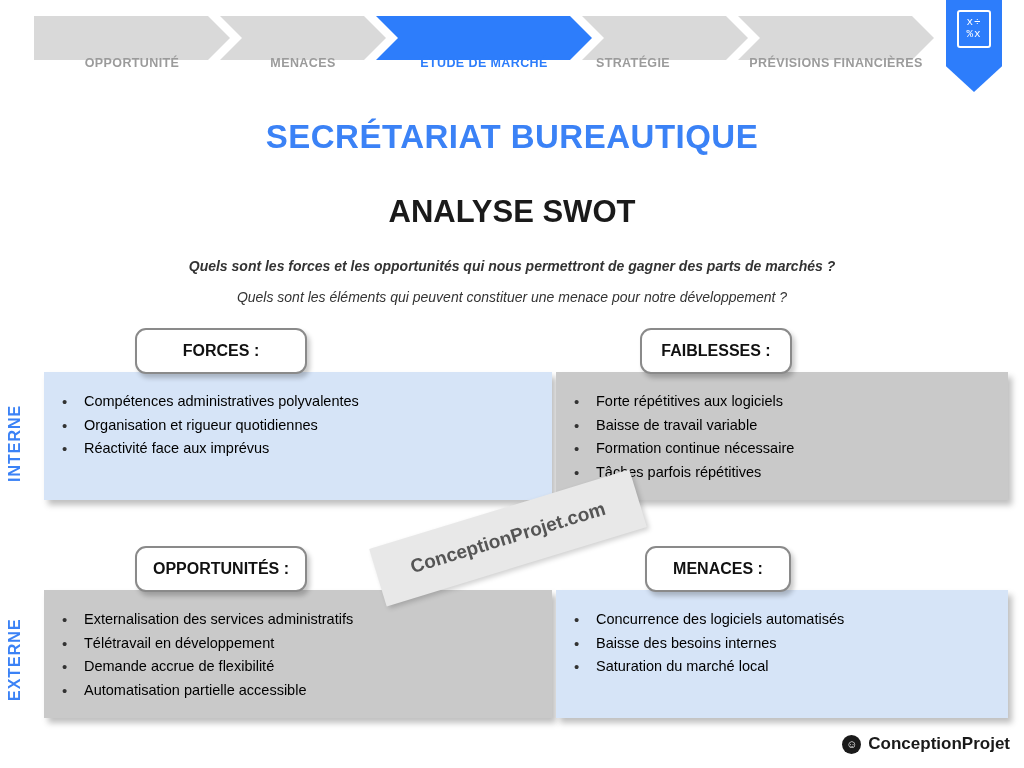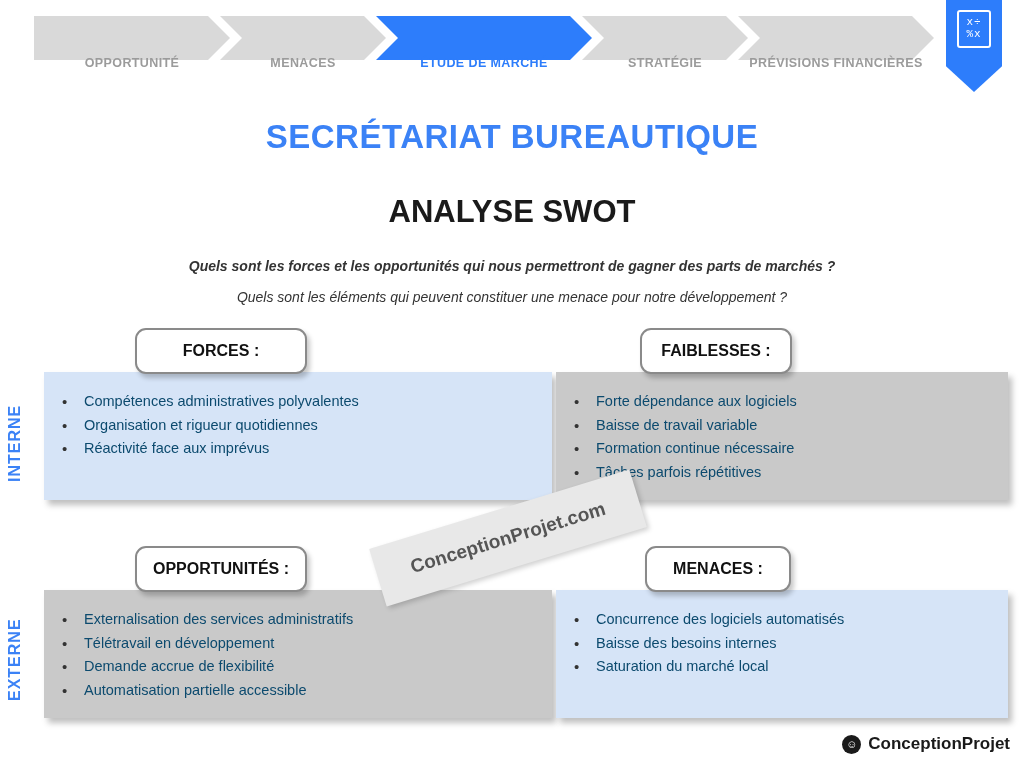--- a/index.html
+++ b/index.html
@@ -148,21 +148,21 @@
 
   .quad ul {
     margin: 0;
     padding: 18px 10px 10px 40px;
     list-style: none;
   }
   .quad li {
     position: relative;
     font-size: 14.5px;
     line-height: 23.5px;
-    color: #0c4a6e;
+    color: #000000;
   }
   .quad li::before {
     content: "•";
     position: absolute;
     left: -22px;
     top: 0;
     font-size: 15px;
     color: #333333;
   }
 
@@ -233,21 +233,21 @@
   <div class="chev" style="left:186px;width:166px;"></div>
   <div class="chev active" style="left:342px;width:216px;"></div>
   <div class="chev" style="left:548px;width:166px;"></div>
   <div class="chev" style="left:704px;width:196px;"></div>
 </div>
 
 <div class="process-labels">
   <div class="proc-label" style="left:0px;width:196px;">OPPORTUNITÉ</div>
   <div class="proc-label" style="left:186px;width:166px;">MENACES</div>
   <div class="proc-label active" style="left:342px;width:216px;">ÉTUDE DE MARCHÉ</div>
-  <div class="proc-label" style="left:548px;width:166px;">STRATÉGIE</div>
+  <div class="proc-label" style="left:516px;width:166px;">STRATÉGIE</div>
   <div class="proc-label" style="left:704px;width:196px;">PRÉVISIONS FINANCIÈRES</div>
 </div>
 
 <div class="flag-icon">
   <div class="glyph">x÷<br>%x</div>
 </div>
 
 <div class="main-title">SECRÉTARIAT BUREAUTIQUE</div>
 <div class="sub-title">ANALYSE SWOT</div>
 <div class="question q1">Quels sont les forces et les opportunités qui nous permettront de gagner des parts de marchés ?</div>
@@ -260,21 +260,21 @@
   <ul>
     <li>Compétences administratives polyvalentes</li>
     <li>Organisation et rigueur quotidiennes</li>
     <li>Réactivité face aux imprévus</li>
   </ul>
 </div>
 <div class="pill" style="left:135px; top:328px; width:172px; height:46px;">FORCES :</div>
 
 <div class="quad grey" style="left:556px; top:372px; width:452px; height:128px;">
   <ul>
-    <li>Forte dépendance aux logiciels</li>
+    <li>Forte répétitives aux logiciels</li>
     <li>Baisse de travail variable</li>
     <li>Formation continue nécessaire</li>
     <li>Tâches parfois répétitives</li>
   </ul>
 </div>
 <div class="pill" style="left:640px; top:328px; width:152px; height:46px;">FAIBLESSES :</div>
 
 <div class="quad grey" style="left:44px; top:590px; width:508px; height:128px;">
   <ul>
     <li>Externalisation des services administratifs</li>

